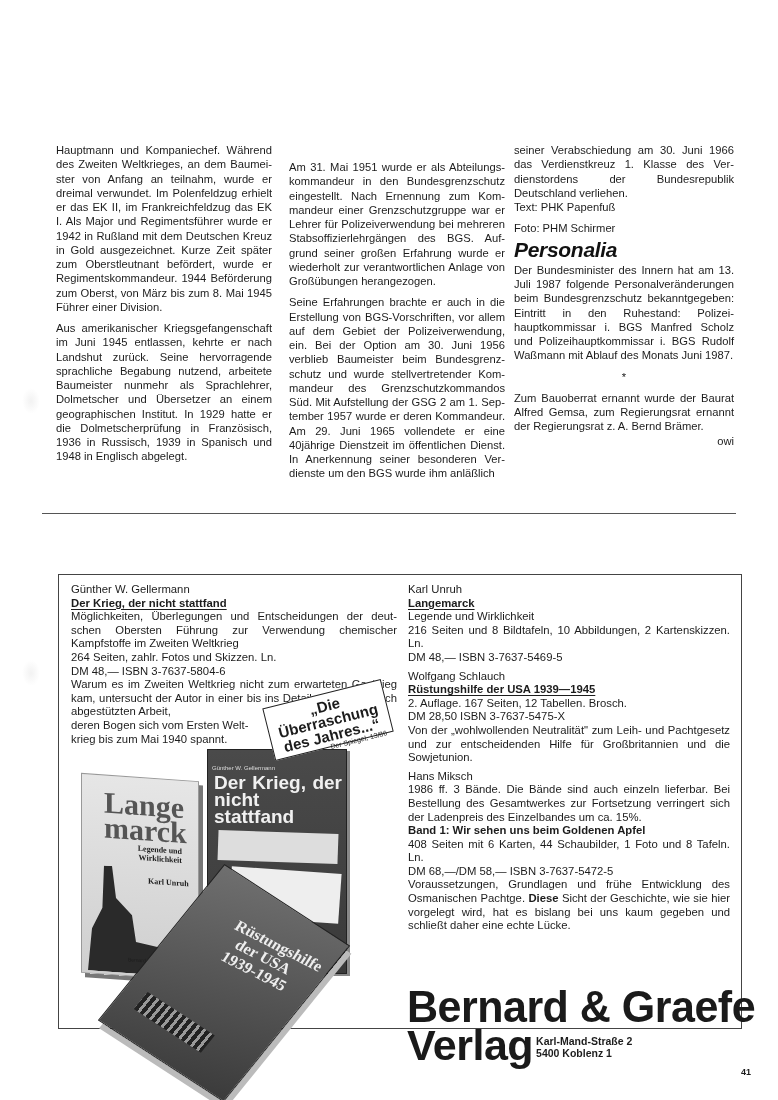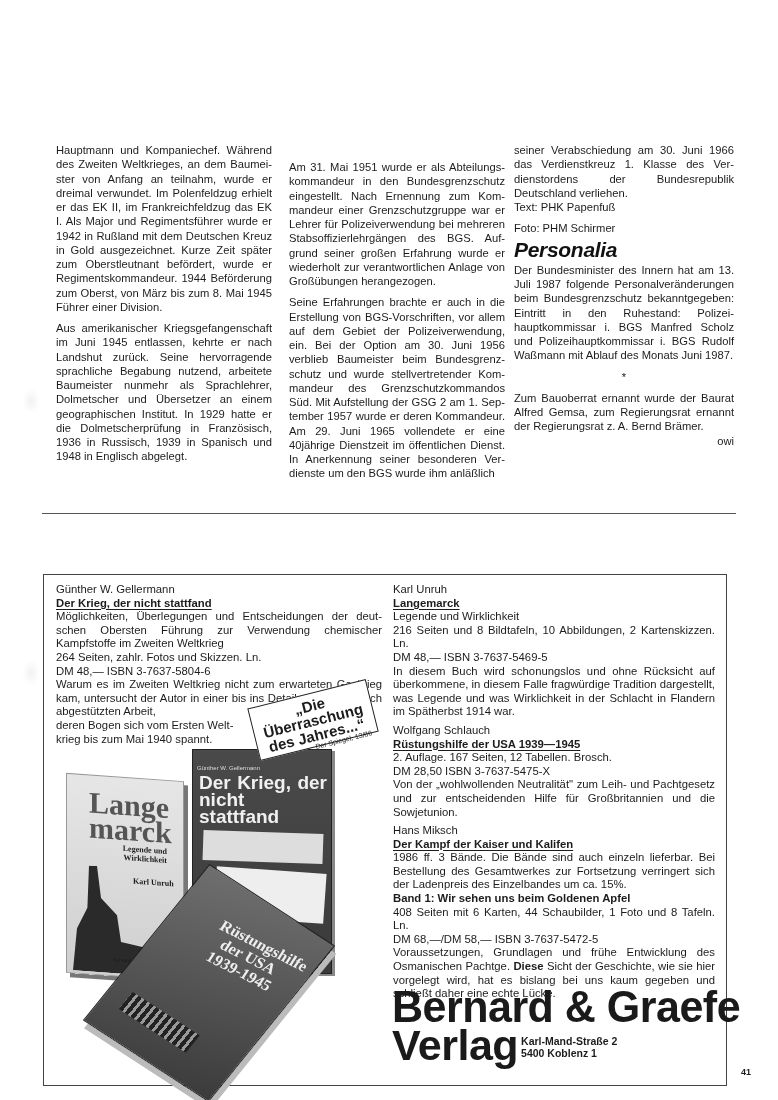--- a/index.html
+++ b/index.html
@@ -19,21 +19,21 @@
   .section-heading {
     font-family: "Liberation Sans", sans-serif; font-weight: bold; font-style: italic;
     font-size: 21px; margin: 6px 0 6px 0; letter-spacing: -0.3px; color: #111;
   }
   .star { text-align: center; margin: 4px 0 10px 0; }
   .sig { text-align: right; margin: 0; }
 
   .rule { position: absolute; left: 42px; top: 513px; width: 694px; height: 0; border-top: 1.5px solid #555; }
 
   .ad-box {
-    position: absolute; left: 43px; top: 574px; width: 684px; height: 512px;
+    position: absolute; left: 58px; top: 574px; width: 684px; height: 455px;
     border: 1.5px solid #444; box-sizing: border-box;
   }
   .ad-left { position: absolute; left: 12px; top: 8px; width: 326px; font-size: 11.3px; line-height: 13.6px; text-align: justify; }
   .ad-right { position: absolute; left: 349px; top: 8px; width: 322px; font-size: 11.3px; line-height: 13.6px; text-align: justify; }
   .ad-left p, .ad-right p { margin: 0; }
   .book { margin-bottom: 5px; }
   .book-title { font-weight: bold; text-decoration: underline; text-underline-offset: 2px; display: block; }
   .bold { font-weight: bold; }
 
   .publisher { position: absolute; left: 348px; top: 410px; width: 330px; }
@@ -147,32 +147,30 @@
     </div>
   </div>
 
   <div class="ad-right">
     <div class="book">
       <p>Karl Unruh</p>
       <span class="book-title">Langemarck</span>
       <p>Legende und Wirklichkeit</p>
       <p>216 Seiten und 8 Bildtafeln, 10 Abbildungen, 2 Kartenskiz­zen. Ln.</p>
       <p>DM 48,— ISBN 3-7637-5469-5</p>
-      <p>In diesem Buch wird schonungslos und ohne Rücksicht auf überkommene, in diesem Falle fragwürdige Tradition darge­stellt, was Legende und was Wirklichkeit in der Schlacht in Flandern im Spätherbst 1914 war.</p>
     </div>
     <div class="book">
       <p>Wolfgang Schlauch</p>
       <span class="book-title">Rüstungshilfe der USA 1939—1945</span>
       <p>2. Auflage. 167 Seiten, 12 Tabellen. Brosch.</p>
       <p>DM 28,50 ISBN 3-7637-5475-X</p>
       <p>Von der „wohlwollenden Neutralität" zum Leih- und Pachtge­setz und zur entscheidenden Hilfe für Großbritannien und die Sowjetunion.</p>
     </div>
     <div class="book">
       <p>Hans Miksch</p>
-      <span class="book-title">Der Kampf der Kaiser und Kalifen</span>
       <p>1986 ff. 3 Bände. Die Bände sind auch einzeln lieferbar. Bei Bestellung des Gesamtwerkes zur Fortsetzung verringert sich der Ladenpreis des Einzelbandes um ca. 15%.</p>
       <p class="bold">Band 1: Wir sehen uns beim Goldenen Apfel</p>
       <p>408 Seiten mit 6 Karten, 44 Schaubilder, 1 Foto und 8 Tafeln. Ln.</p>
       <p>DM 68,—/DM 58,— ISBN 3-7637-5472-5</p>
       <p><span>Voraussetzungen, Grundlagen und frühe Entwicklung des Osmanischen Pachtge. </span><span class="bold">Diese</span><span> Sicht der Geschichte, wie sie hier vorgelegt wird, hat es bislang bei uns kaum gegeben und schließt daher eine echte Lücke.</span></p>
     </div>
   </div>
 
   <div class="publisher">
     <div class="pub-name">Bernard &amp; Graefe</div>

